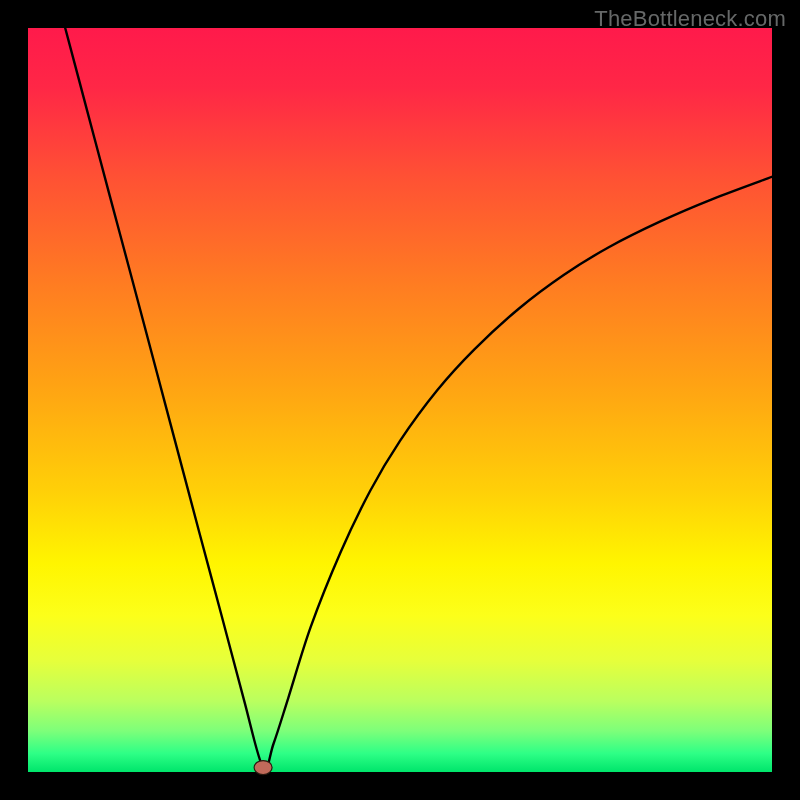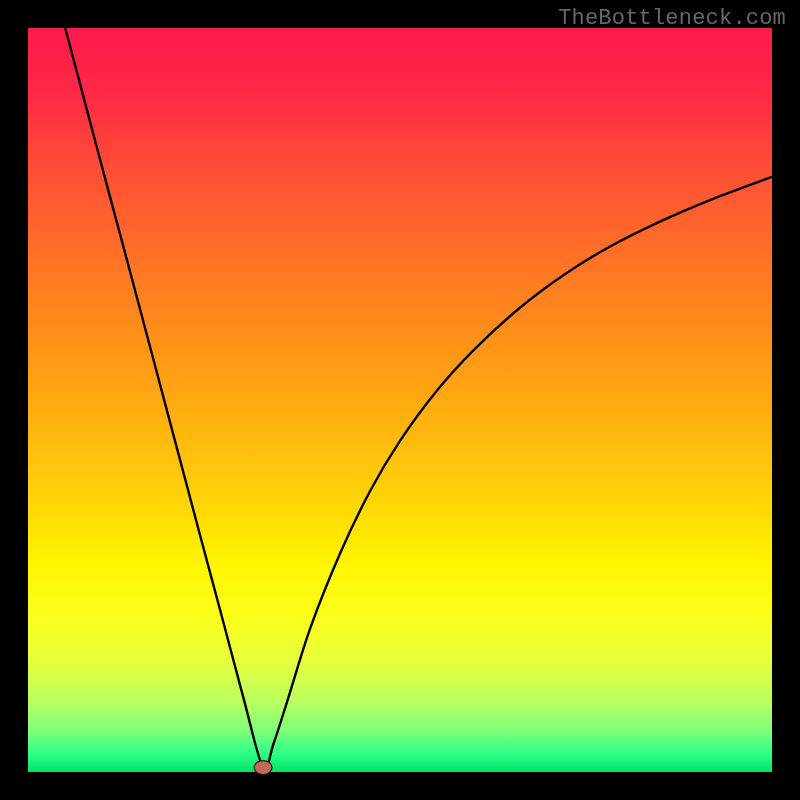--- a/index.html
+++ b/index.html
@@ -21,21 +21,20 @@
   }
   .watermark {
     position: absolute;
     top: 6px;
     right: 14px;
     font-size: 22px;
     font-weight: 500;
     color: #666868;
     letter-spacing: 0.2px;
     user-select: none;
-    font-family: Liberation Mono, monospace;
   }
 </style>
 </head>
 <body>
 
 <div class="canvas-wrap">
   <svg id="chart-svg" width="800" height="800" viewBox="0 0 800 800">
     <defs>
       <linearGradient id="bg-grad" x1="0" y1="0" x2="0" y2="1">
           <stop offset="0.00%" stop-color="#ff1a4b"></stop>

